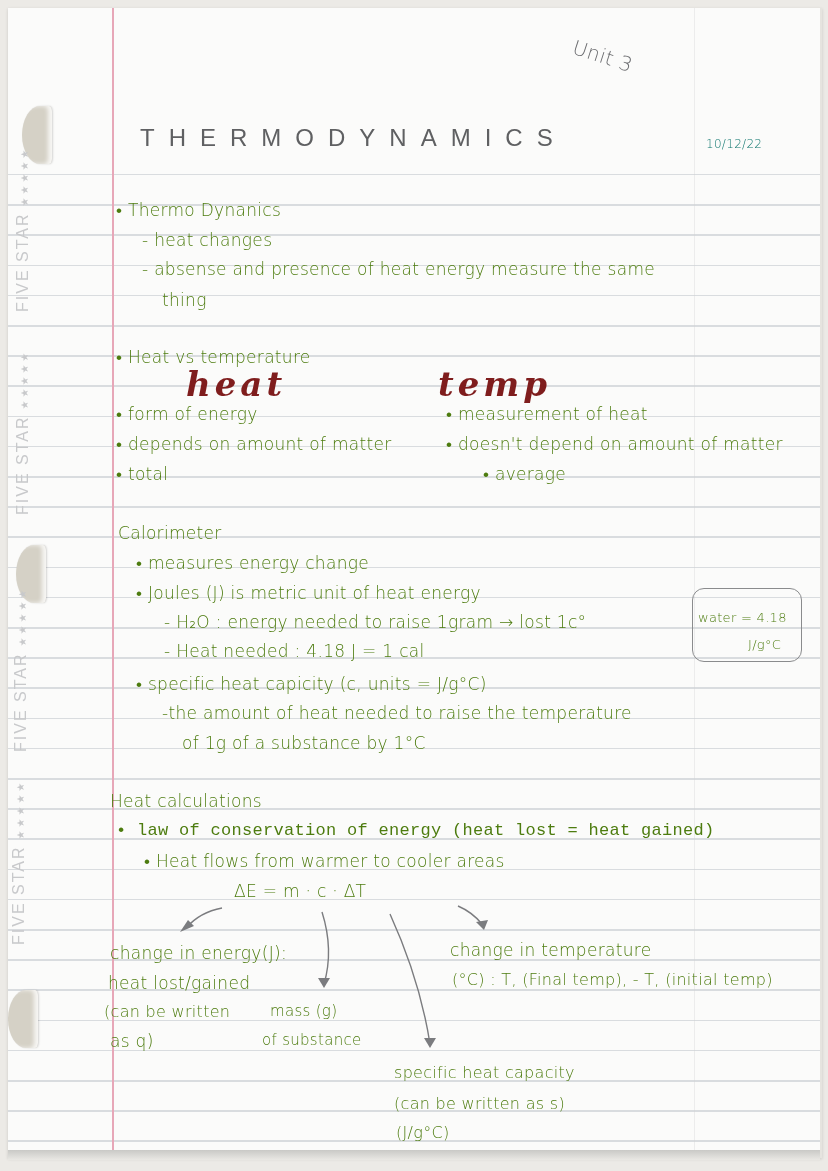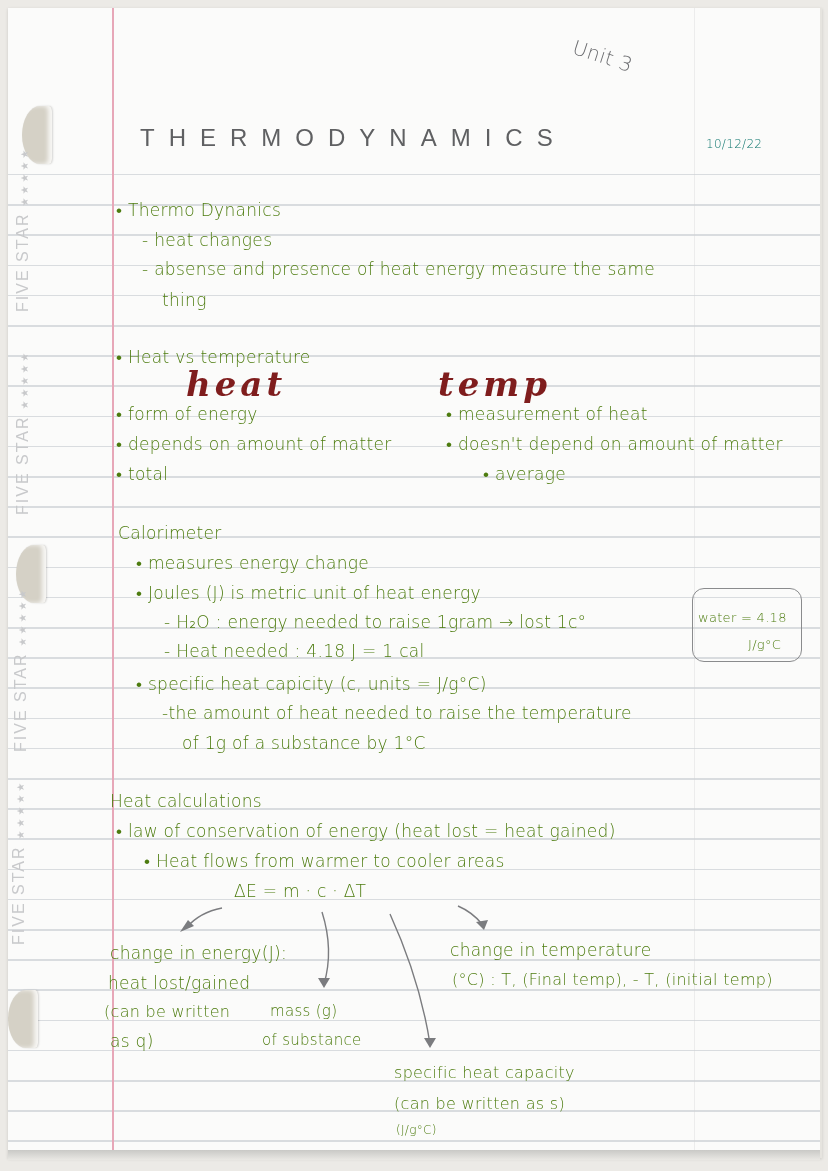--- a/index.html
+++ b/index.html
@@ -112,21 +112,21 @@
 <div class="hw" style="left:164px; top:641px;">- Heat needed : 4.18 J = 1 cal</div>
 <div class="hw" style="left:136px; top:674px;">• specific heat capicity (c, units = J/g°C)</div>
 <div class="hw" style="left:162px; top:703px;">-the amount of heat needed to raise the temperature</div>
 <div class="hw" style="left:182px; top:733px;">of 1g of a substance by 1°C</div>
 
 <div class="note-box"></div>
 <div class="hw" style="left:698px; top:610px; font-size:13px;">water = 4.18</div>
 <div class="hw" style="left:748px; top:637px; font-size:13px;">J/g°C</div>
 
 <div class="hw" style="left:110px; top:791px;">Heat calculations</div>
-<div class="hw" style="left:116px; top:821px;">• law of conservation of energy (heat lost = heat gained)</div>
+<div class="hw" style="left:116px; top:821px;font-family:Liberation Mono, monospace;">• law of conservation of energy (heat lost = heat gained)</div>
 <div class="hw" style="left:116px; top:851px;margin-left:28px;">• Heat flows from warmer to cooler areas</div>
 <div class="hw" style="left:234px; top:881px;">ΔE  =  m  ·  c  ·  ΔT</div>
 
 <svg class="arrows" width="828" height="1171">
   <g stroke="#7b7c7f" stroke-width="1.4" fill="none">
     <path d="M222 908 Q200 912 186 928"></path>
     <path d="M322 912 Q334 950 324 984"></path>
     <path d="M390 914 Q420 980 430 1044"></path>
     <path d="M458 906 Q472 912 482 924"></path>
   </g>
@@ -144,13 +144,13 @@
 <div class="hw" style="left:110px; top:1031px;">as q)</div>
 
 <div class="hw" style="left:270px; top:1002px; font-size:15px;">mass (g)</div>
 <div class="hw" style="left:262px; top:1031px; font-size:15px;">of substance</div>
 
 <div class="hw" style="left:450px; top:940px;">change in temperature</div>
 <div class="hw" style="left:452px; top:970px; font-size:16px;">(°C) : T, (Final temp), - T, (initial temp)</div>
 
 <div class="hw" style="left:394px; top:1063px; font-size:16px;">specific heat capacity</div>
 <div class="hw" style="left:394px; top:1094px; font-size:16px;">(can be written as s)</div>
-<div class="hw" style="left:396px; top:1123px; font-size:12px;">(J/g°C)</div>
+<div class="hw" style="left:396px; top:1123px; font-size:16px;">(J/g°C)</div>
 
 </body></html>

